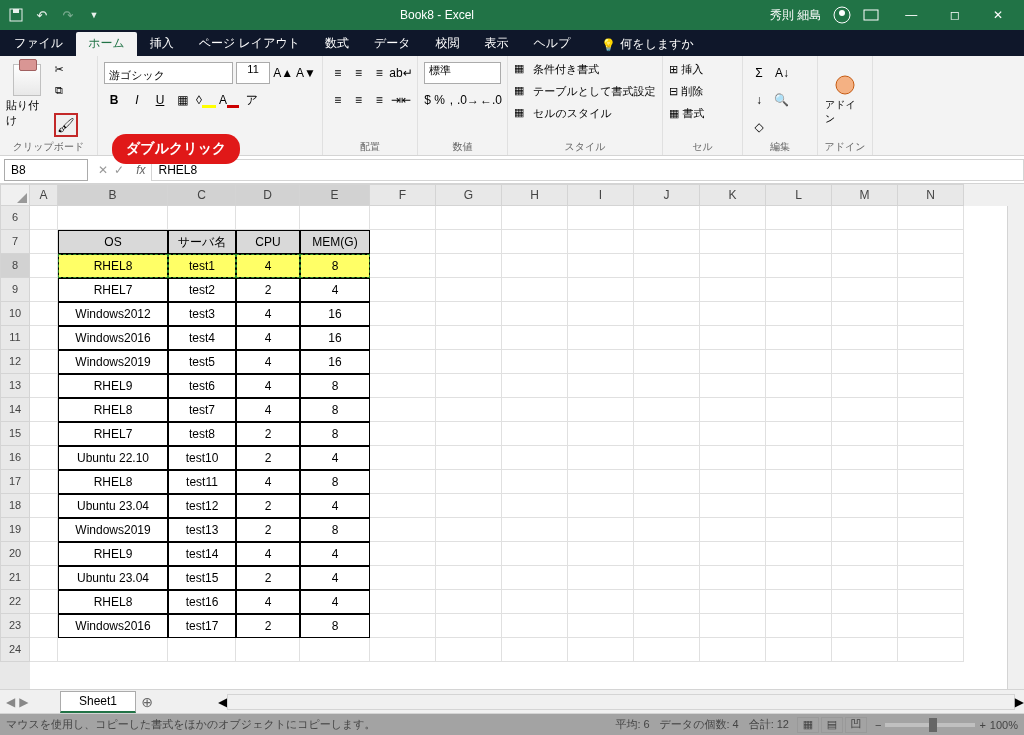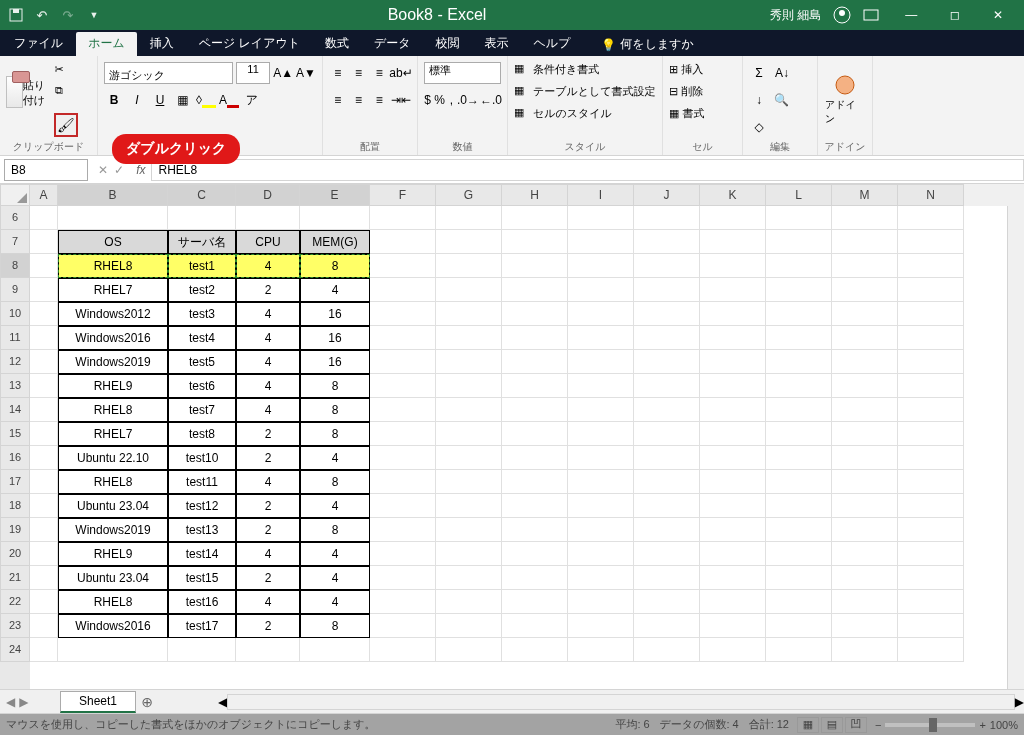--- a/index.html
+++ b/index.html
@@ -1,35 +1,35 @@
 <!DOCTYPE html>
 <html><head>
 <meta charset="utf-8">
 <style>
 * { box-sizing: border-box; margin: 0; padding: 0; font-family: "Meiryo UI", "Yu Gothic UI", sans-serif; }
 body { width: 1024px; height: 735px; background: #fff; overflow: hidden; font-size: 12px; }
 
 .titlebar { height: 30px; background: #217346; color: #fff; display: flex; align-items: center; padding: 0 6px; }
 .titlebar .qat { display: flex; align-items: center; gap: 6px; }
 .titlebar .qat span { width: 20px; height: 20px; display: inline-flex; align-items: center; justify-content: center; font-size: 13px; opacity: .9; }
-.titlebar .title { flex: 1; text-align: center; font-size: 16px; }
+.titlebar .title { flex: 1; text-align: center; font-size: 12px; }
 .titlebar .right { display: flex; align-items: center; gap: 12px; }
 .titlebar .right span { font-size: 12px; }
 .winbtns span { width: 40px; height: 30px; display: inline-flex; align-items: center; justify-content: center; }
 
 .tabs { height: 26px; background: #0f172a; display: flex; align-items: flex-end; padding: 0 2px; gap: 1px; }
 .tabs .tab { height: 24px; padding: 3px 12px; color: #fff; font-size: 12px; cursor: pointer; }
 .tabs .tab.active { background: #f3f3f3; color: #217346; border-radius: 2px 2px 0 0; }
 .tabs .tell { margin-left: 10px; display:flex; align-items:center; gap:4px; color:#fff; font-size:12px; padding:3px 8px;}
 
 .ribbon { height: 100px; background: #f3f3f3; border-bottom: 1px solid #d4d4d4; display: flex; }
 .group { border-right: 1px solid #e0e0e0; padding: 2px 6px 14px; position: relative; display:flex; flex-direction:column; }
 .group-label { position: absolute; bottom: 1px; left: 0; right: 0; text-align: center; font-size: 10px; color: #666; }
 .clipboard { width: 98px; }
-.paste-big { width: 42px; height: 70px; display:flex; flex-direction:row; align-items:center; justify-content:flex-end; font-size:11px; }
+.paste-big { width: 42px; height: 70px; display:flex; flex-direction:column; align-items:center; justify-content:flex-end; font-size:11px; }
 .paste-big .ico { width:28px; height:32px; background:linear-gradient(#fff,#e8e8e8); border:1px solid #c0c0c0; margin-bottom:2px; position:relative;}
 .paste-big .ico:before{content:""; position:absolute; top:-6px; left:5px; width:16px; height:10px; background:#d99694; border:1px solid #a06060; border-radius:2px;}
 .clip-side { position:absolute; left:48px; top:4px; display:flex; flex-direction:column; gap:3px;}
 .clip-side span { width:22px; height:18px; font-size:11px; text-align:center; line-height:18px;}
 .brush { width:24px; height:24px; border:2px solid #c32828; background:#f0f0f0; display:inline-flex; align-items:center; justify-content:center; position:absolute; left:54px; bottom:18px; font-size:14px;}
 
 .font-group { width: 225px; }
 .frow { display:flex; gap:3px; align-items:center; height:24px; margin-top:3px;}
 .fontsel { width:150px; height:22px; border:1px solid #ababab; background:#fff; padding:5px 4px; font-size:11px;}
 .sizesel { width:40px; height:22px; border:1px solid #ababab; background:#fff; text-align:center; font-size:11px;}

